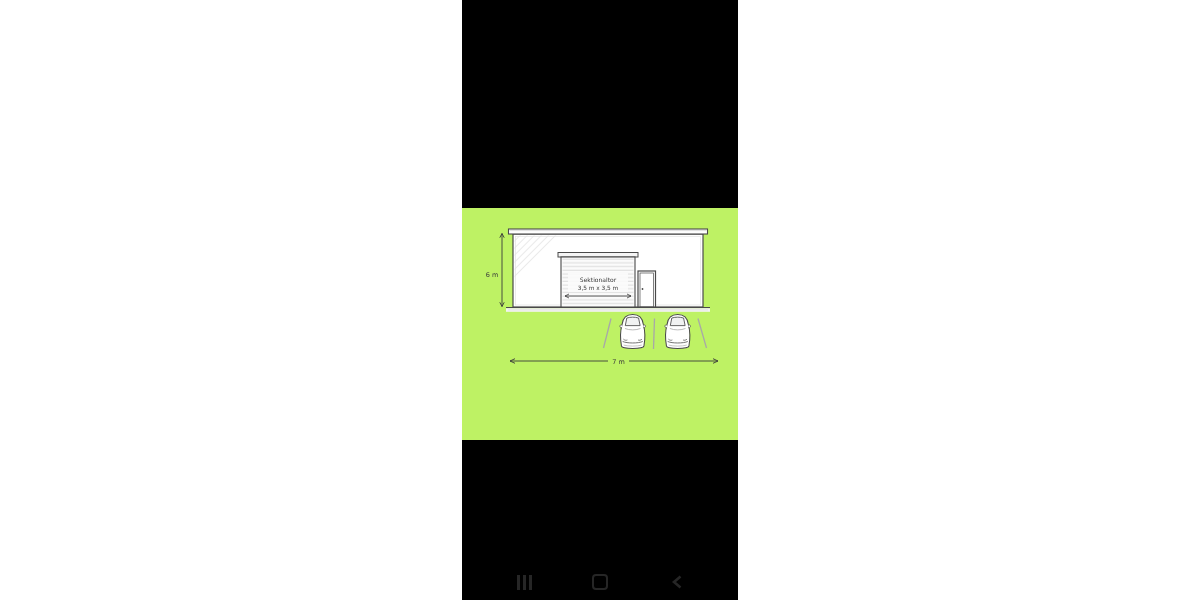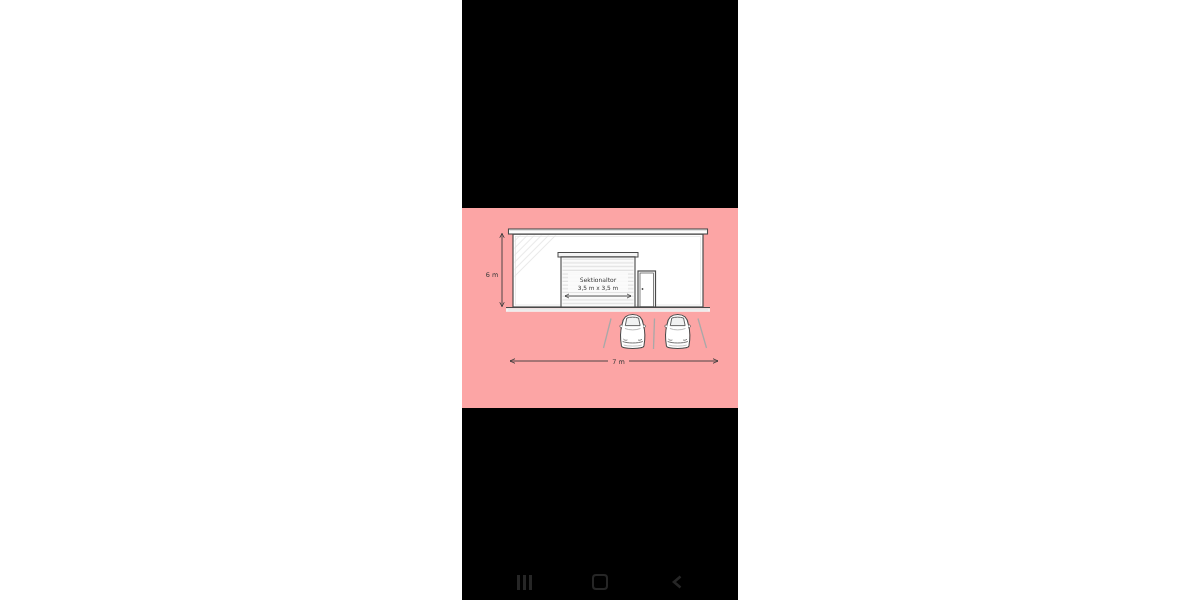--- a/index.html
+++ b/index.html
@@ -1,19 +1,19 @@
 <!DOCTYPE html>
 <html><head>
 <meta charset="utf-8">
 <style>
   html,body{margin:0;padding:0;background:#ffffff;}
   .stage{position:relative;width:1200px;height:600px;background:#ffffff;overflow:hidden;
          font-family:"DejaVu Sans",sans-serif;}
   .phone-screen{position:absolute;left:462px;top:0;width:276px;height:600px;background:#000000;}
-  .image-viewer{position:absolute;left:0;top:208px;width:276px;height:200px;background:#fca5a5;}
+  .image-viewer{position:absolute;left:0;top:208px;width:276px;height:232px;background:#bef264;}
   .sketch-svg{display:block;}
   .sketch-svg text{font-family:"DejaVu Sans",sans-serif;fill:#3a3a3a;}
 
   .nav-bar{position:absolute;left:0;bottom:0;width:276px;height:48px;}
   .nav-btn{position:absolute;top:14px;width:32px;height:32px;background:transparent;border:none;
            padding:0;display:flex;align-items:center;justify-content:center;cursor:pointer;}
   .nav-btn.recents{left:46px;}
   .nav-btn.home{left:122px;}
   .nav-btn.back{left:200px;}
   .recents-icon{display:flex;gap:3px;align-items:center;}

